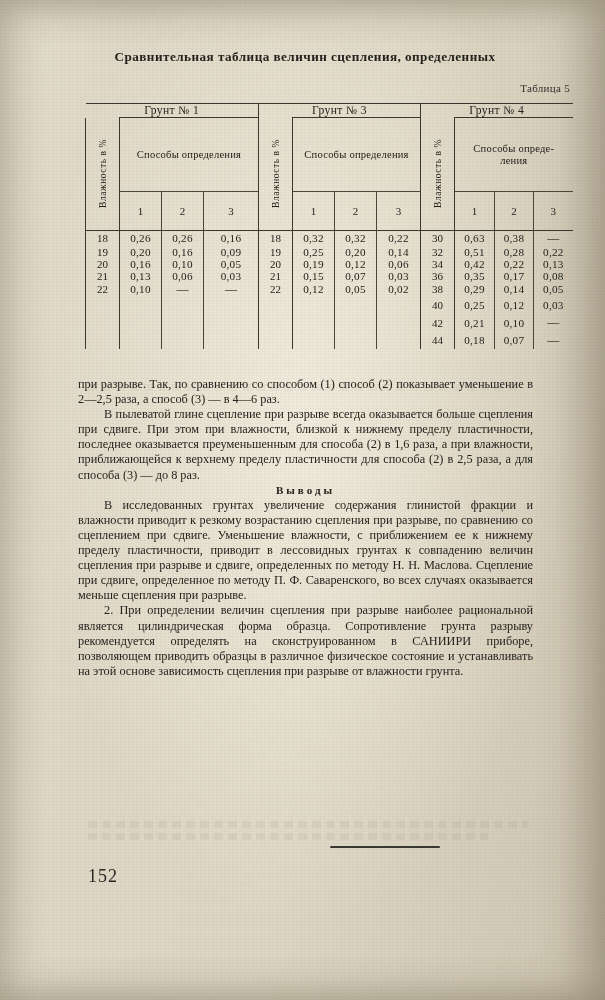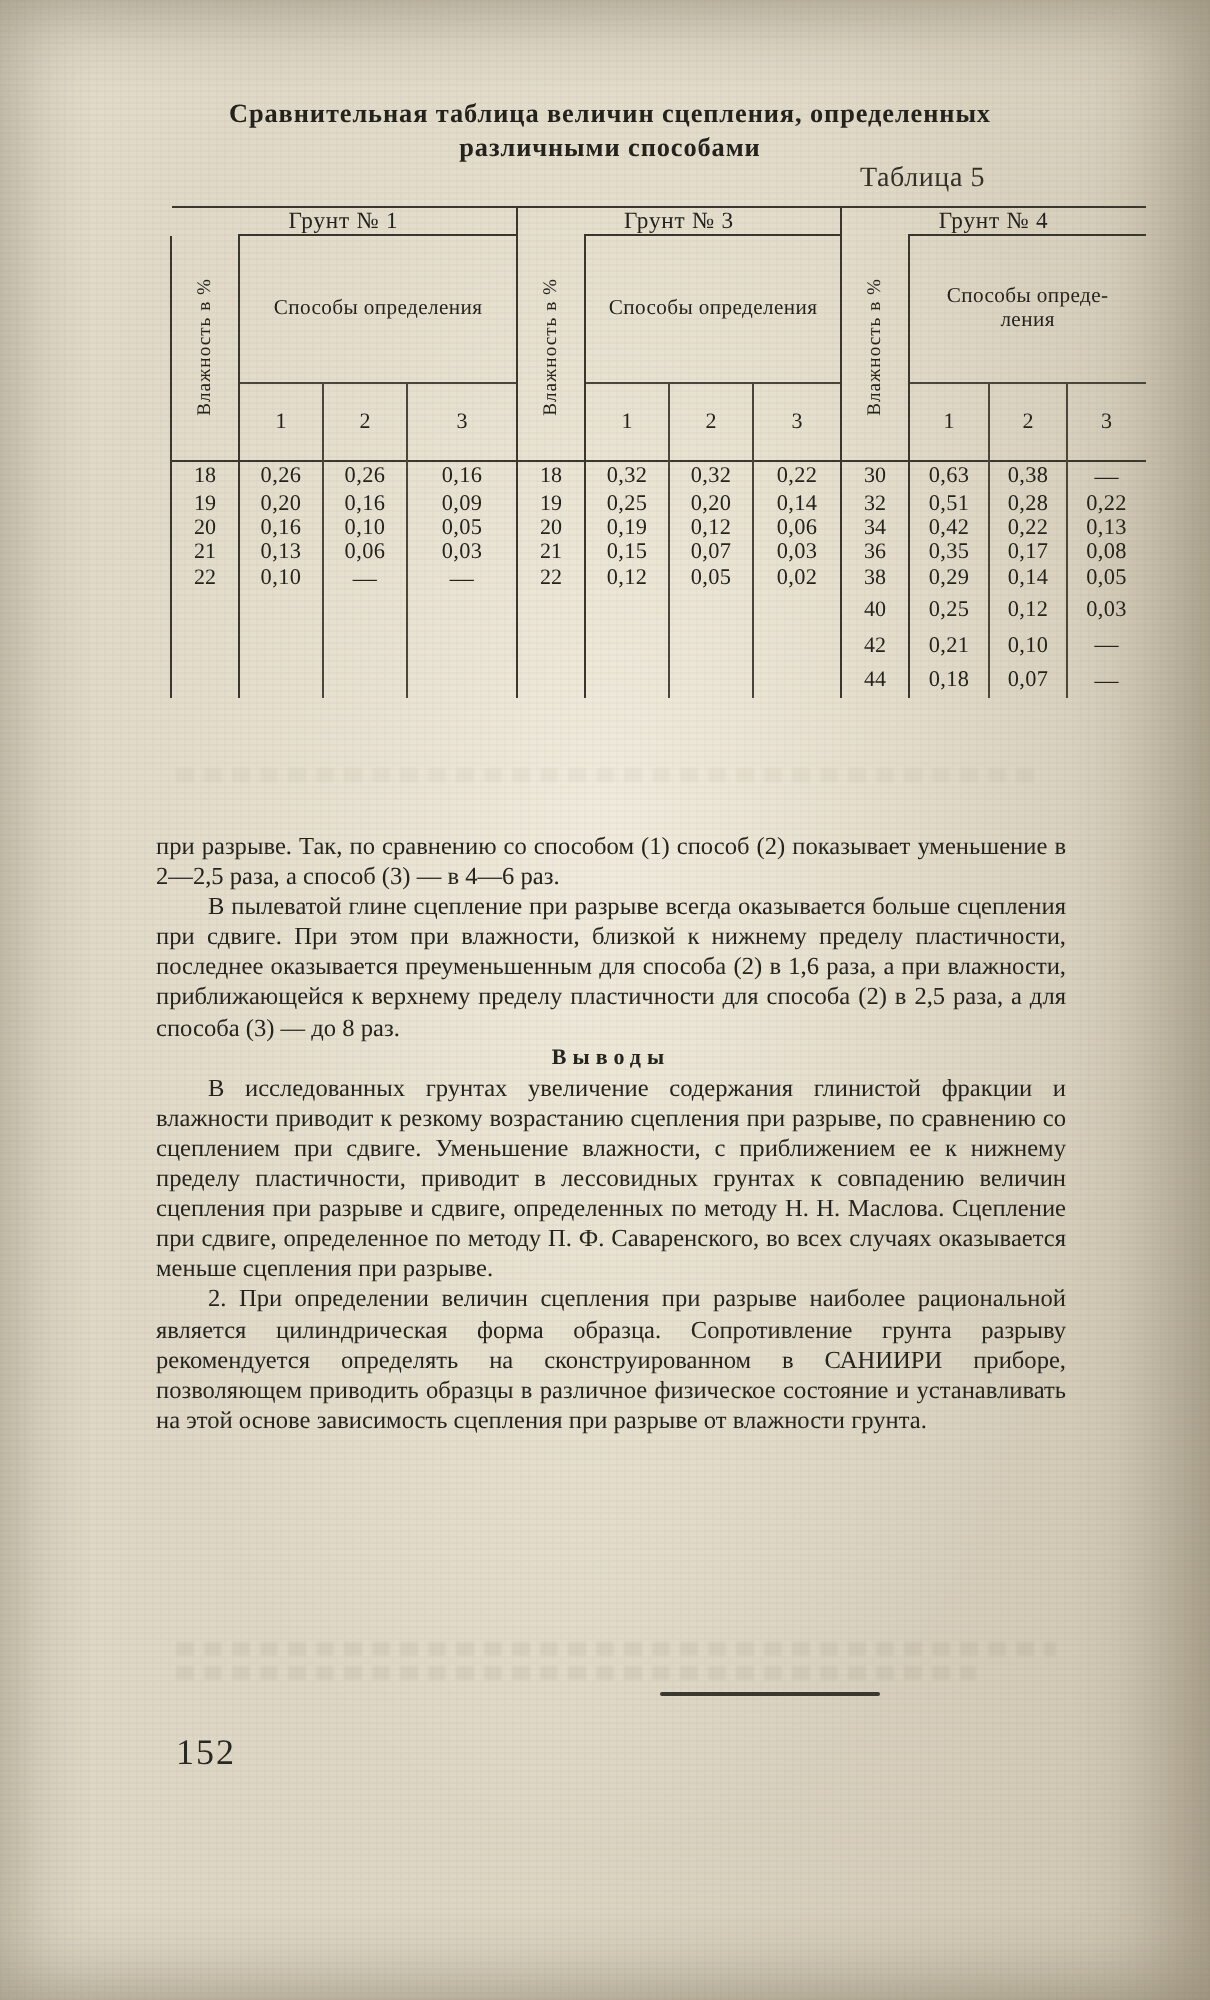--- a/index.html
+++ b/index.html
@@ -29,22 +29,22 @@
   .content{position:absolute;left:0;top:0;width:605px;height:1000px;}
 
   
   .tbl-title{
     position:absolute;left:80px;top:48px;width:450px;
     text-align:center;font-weight:bold;font-size:13.2px;line-height:17px;
     letter-spacing:.45px;color:#23221d;
   }
   .tbl-title .l2{display:block;}
   .tbl-num{
-    position:absolute;left:430px;top:82px;width:140px;text-align:left;
-    font-size:14px;color:#33302a;letter-spacing:.3px;
+    position:absolute;left:430px;top:82px;width:140px;text-align:right;
+    font-size:11px;color:#33302a;letter-spacing:.3px;
   }
 
   
   .tbl{
     position:absolute;left:85px;top:103px;width:487px;
     border-collapse:collapse;table-layout:fixed;
     font-size:11px;color:#23221d;
   }
   .tbl td,.tbl th{padding:0;margin:0;vertical-align:middle;text-align:center;font-weight:normal;}
   .rule-top{border-top:1.6px solid #3a372f;}
@@ -62,21 +62,21 @@
     line-height:12px;margin:0 auto;
   }
   .vcell{height:112px;}
   .val{font-size:11.2px;padding:3.4px 0;letter-spacing:.2px;}
   .wet{font-size:11px;padding:3.4px 0;}
   .dash{font-size:12px;}
   .blank{height:17.6px;}
 
   
   .body{
-    position:absolute;left:78px;top:416px;width:455px;
+    position:absolute;left:78px;top:377px;width:455px;
     font-size:12.3px;line-height:15.1px;text-align:justify;color:#24231e;
   }
   .body p{margin:0;}
   .p-ind{text-indent:26px;}
   .vyvody{
     text-align:center;font-weight:bold;letter-spacing:3px;
     margin:13px 0 9px 0;font-size:11px;
   }
 
   .pageno{
@@ -98,21 +98,20 @@
   .ghost.g3{top:384px;width:430px;opacity:.35;}
 </style>
 </head>
 <body>
 
 <div class="page">
   <div class="content">
 
     <div class="tbl-title">
       <span>Сравнительная таблица величин сцепления, определенных</span>
-      <span class="l2">различными способами</span>
     </div>
 
     <div class="tbl-num">Таблица 5</div>
 
     <table class="tbl">
       <colgroup>
         <col style="width:34px">
           <col style="width:42px">
           <col style="width:42px">
           <col style="width:55px">

